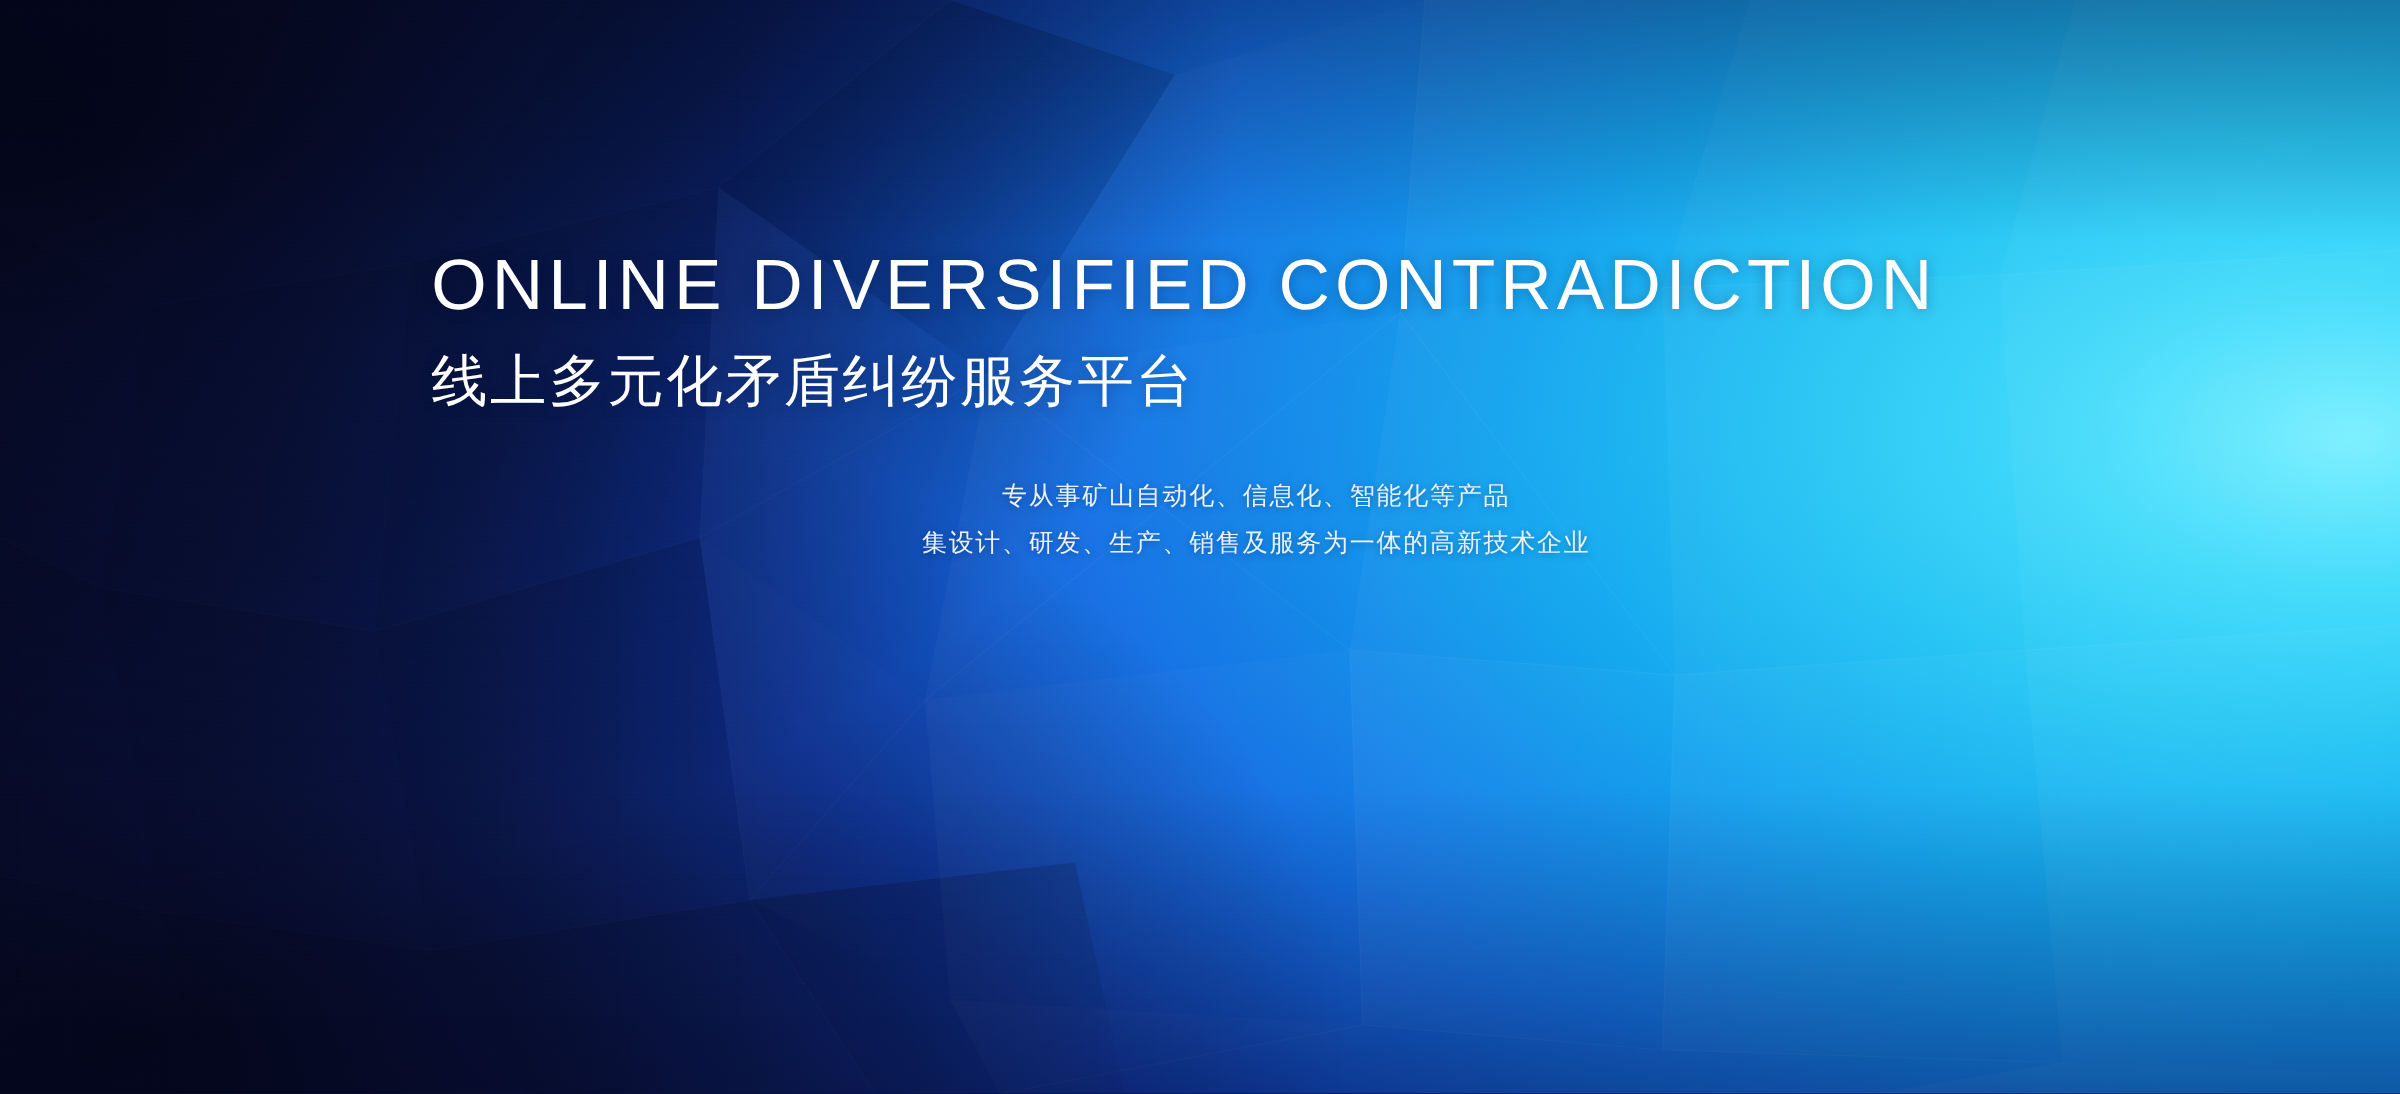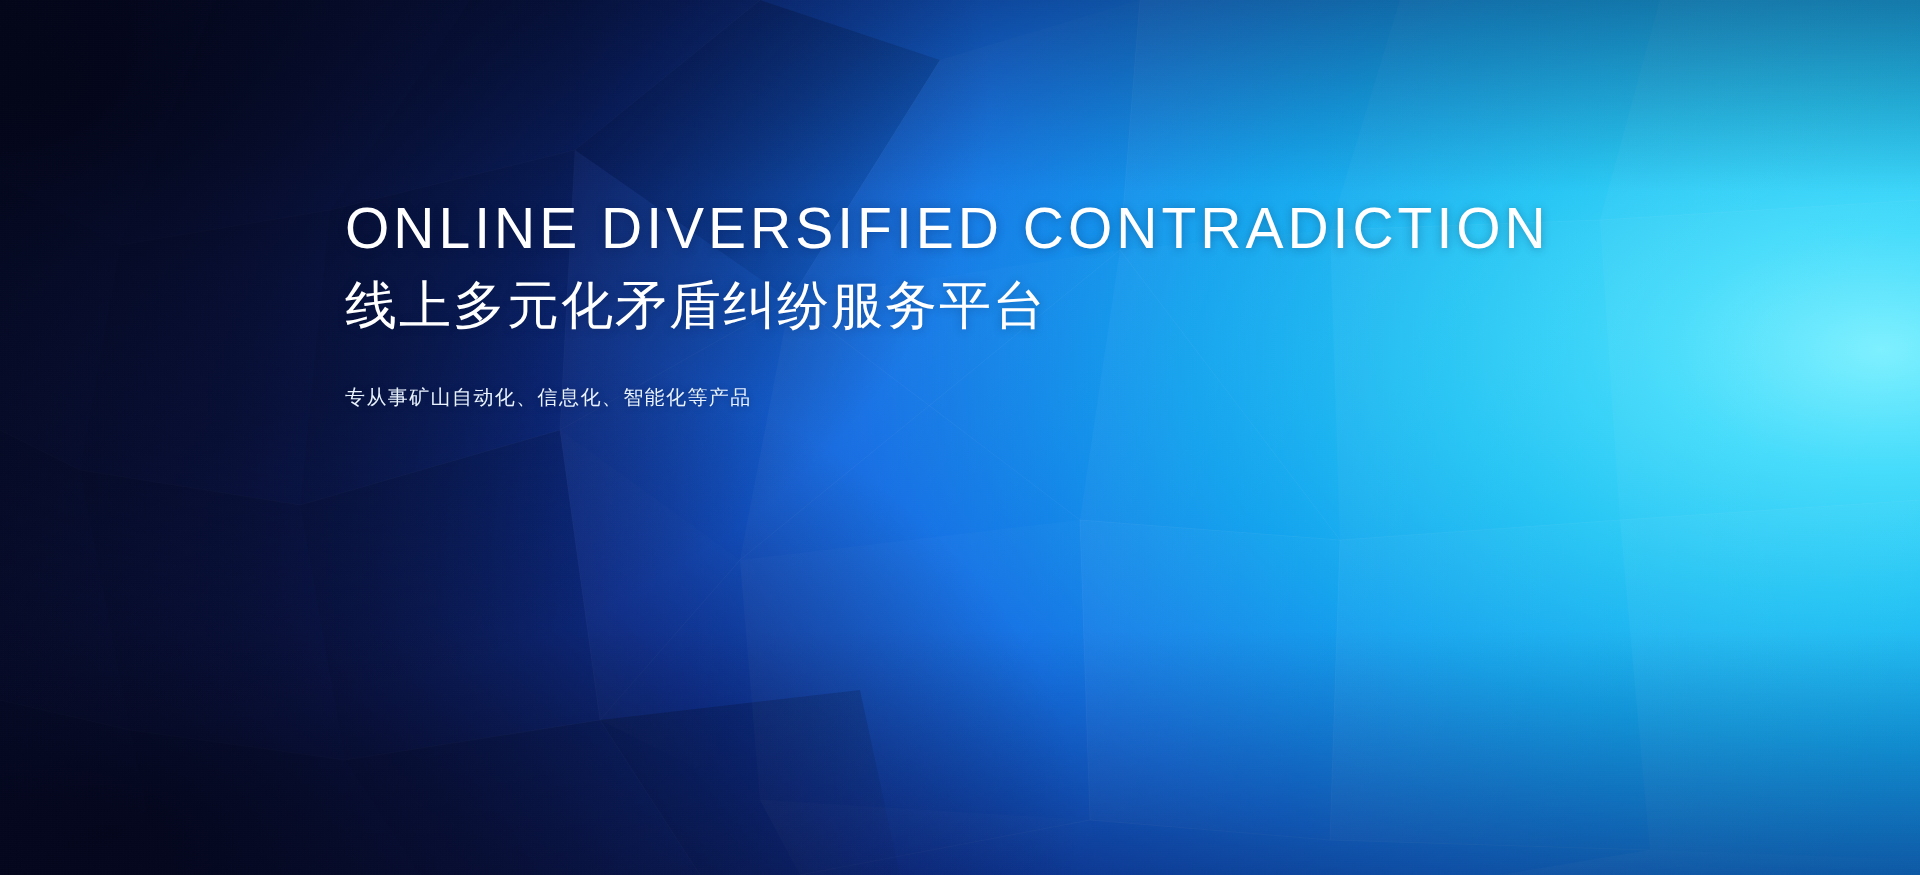--- a/index.html
+++ b/index.html
@@ -79,30 +79,31 @@
     line-height: 64px;
     font-weight: 400;
     letter-spacing: 4.0px;
     white-space: nowrap;
     text-shadow: 0 1px 10px rgba(0, 20, 60, .30);
   }
 
   .heading-cn {
     margin-top: 17px;
     color: #ffffff;
-    font-size: 52px;
+    font-size: 45px;
     line-height: 56px;
     font-weight: 400;
     letter-spacing: 2.0px;
     white-space: nowrap;
     text-shadow: 0 1px 10px rgba(0, 20, 60, .28);
   }
 
   .subtitle-block {
     margin-top: 45px;
+    text-align: center;
   }
   .subtitle-line {
     color: #e9f3ff;
     font-size: 20px;
     line-height: 38px;
     font-weight: 400;
     letter-spacing: 1.4px;
     white-space: nowrap;
     text-shadow: 0 1px 6px rgba(0, 20, 60, .35);
   }
@@ -183,16 +184,17 @@
 
   <div class="content">
 
     <div class="title-line">ONLINE DIVERSIFIED CONTRADICTION</div>
 
 
     <div class="heading-cn">线上多元化矛盾纠纷服务平台</div>
 
     <div class="subtitle-block">
       <div class="subtitle-line">专从事矿山自动化、信息化、智能化等产品</div>
+      <div class="subtitle-line">集设计、研发、生产、销售及服务为一体的高新技术企业</div>
     </div>
 
   </div>
 </div>
 
 </body></html>

